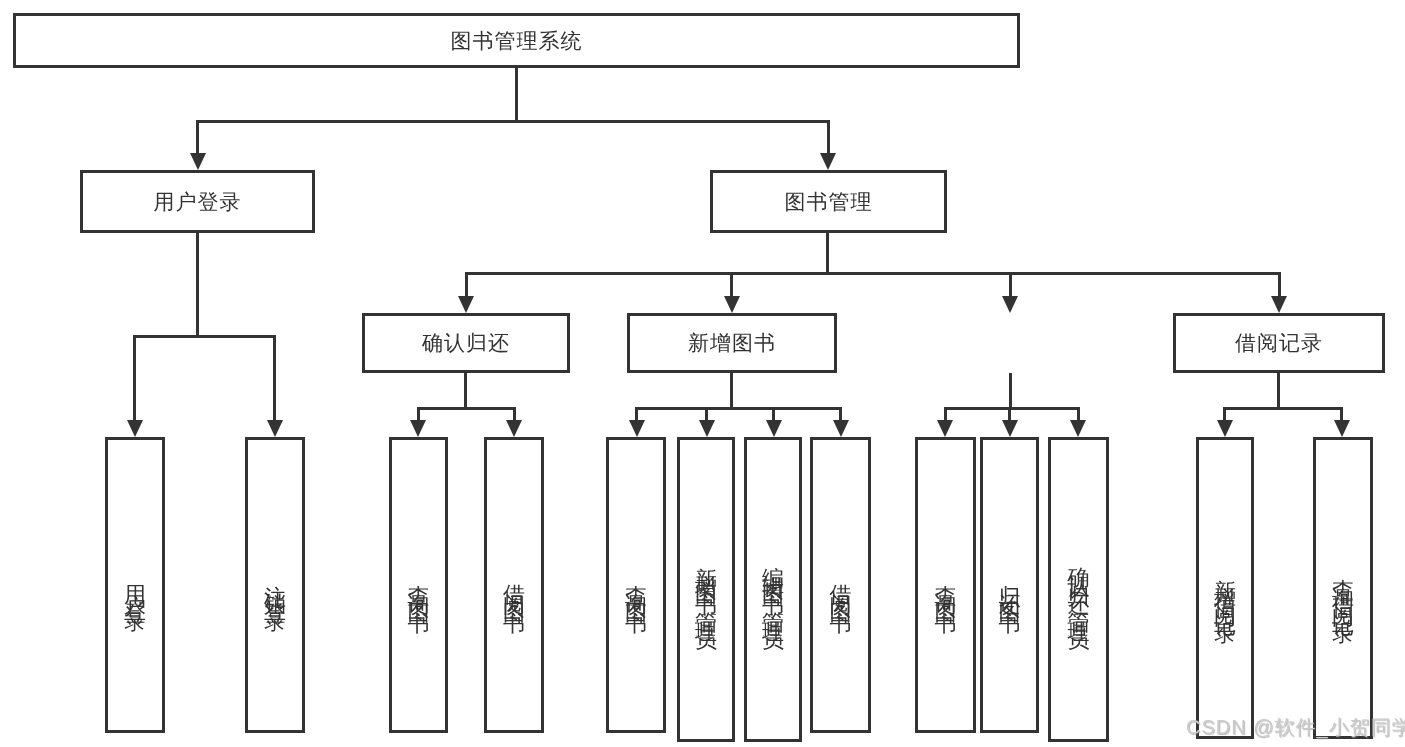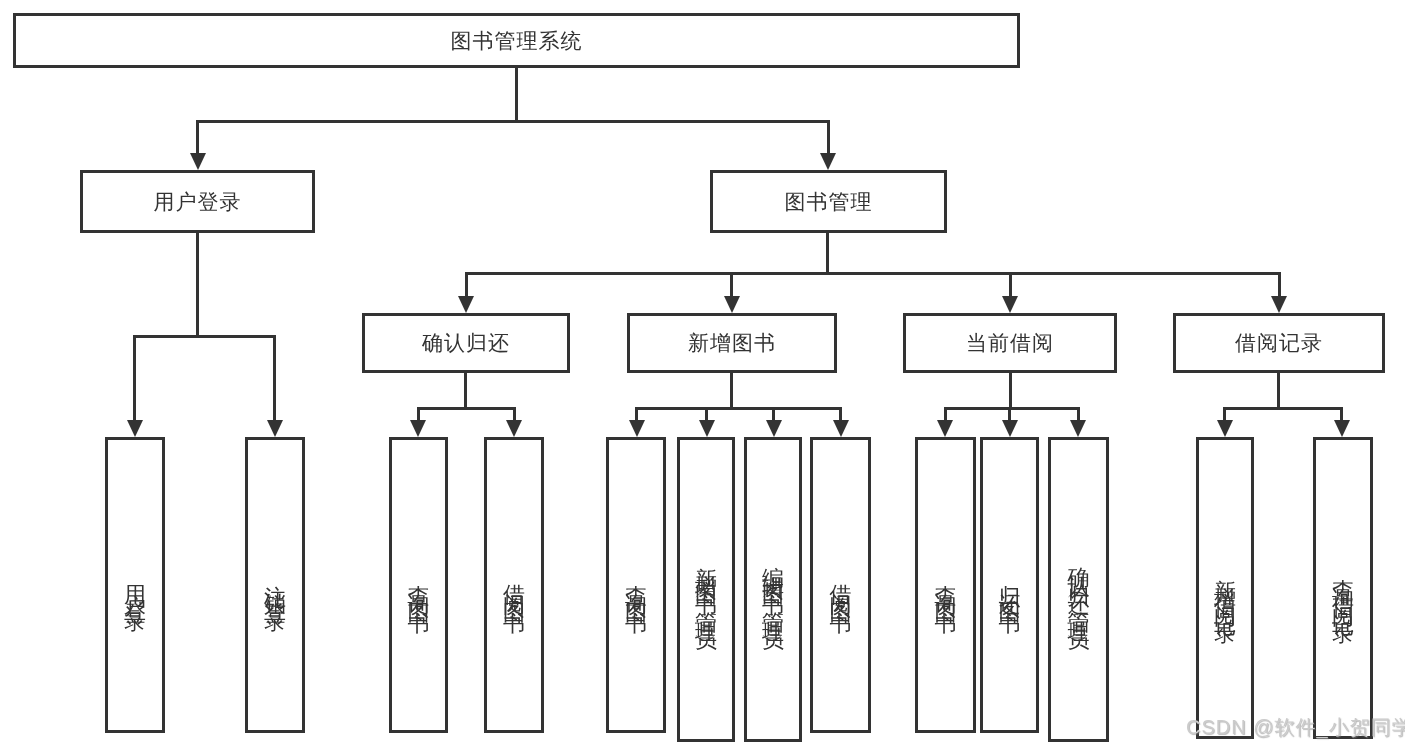--- a/index.html
+++ b/index.html
@@ -67,23 +67,20 @@
   <div class="ln" style="left:1009px;top:272px;width:3px;height:26px;"></div>
   <div class="ar" style="left:1002px;top:296px;"></div>
   <div class="ln" style="left:1278px;top:272px;width:3px;height:26px;"></div>
   <div class="ar" style="left:1271px;top:296px;"></div>
 
   <div class="box hbox" style="left:362px;top:313px;width:208px;height:60px;">
     <span>确认归还</span>
   </div>
   <div class="box hbox" style="left:627px;top:313px;width:210px;height:60px;">
     <span>新增图书</span>
-  </div>
-  <div class="box hbox" style="left:903px;top:313px;width:214px;height:60px;">
-    <span>当前借阅</span>
   </div>
   <div class="box hbox" style="left:1173px;top:313px;width:212px;height:60px;">
     <span>借阅记录</span>
   </div>
 
   <div class="ln" style="left:464px;top:373px;width:3px;height:36px;"></div>
   <div class="ln" style="left:417px;top:407px;width:99px;height:3px;"></div>
   <div class="ln" style="left:417px;top:407px;width:3px;height:16px;"></div>
   <div class="ar" style="left:410px;top:420px;"></div>
   <div class="ln" style="left:513px;top:407px;width:3px;height:16px;"></div>

